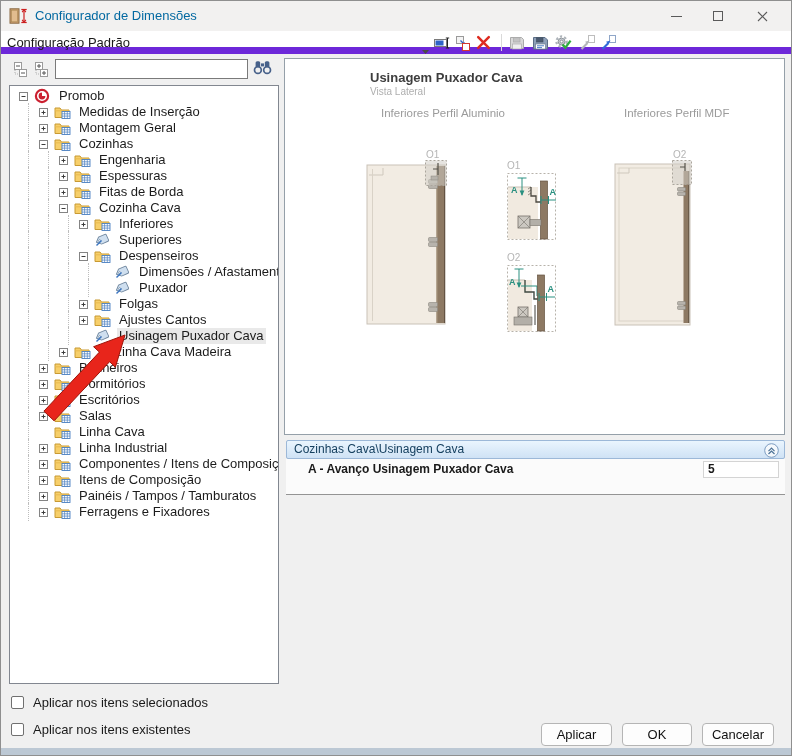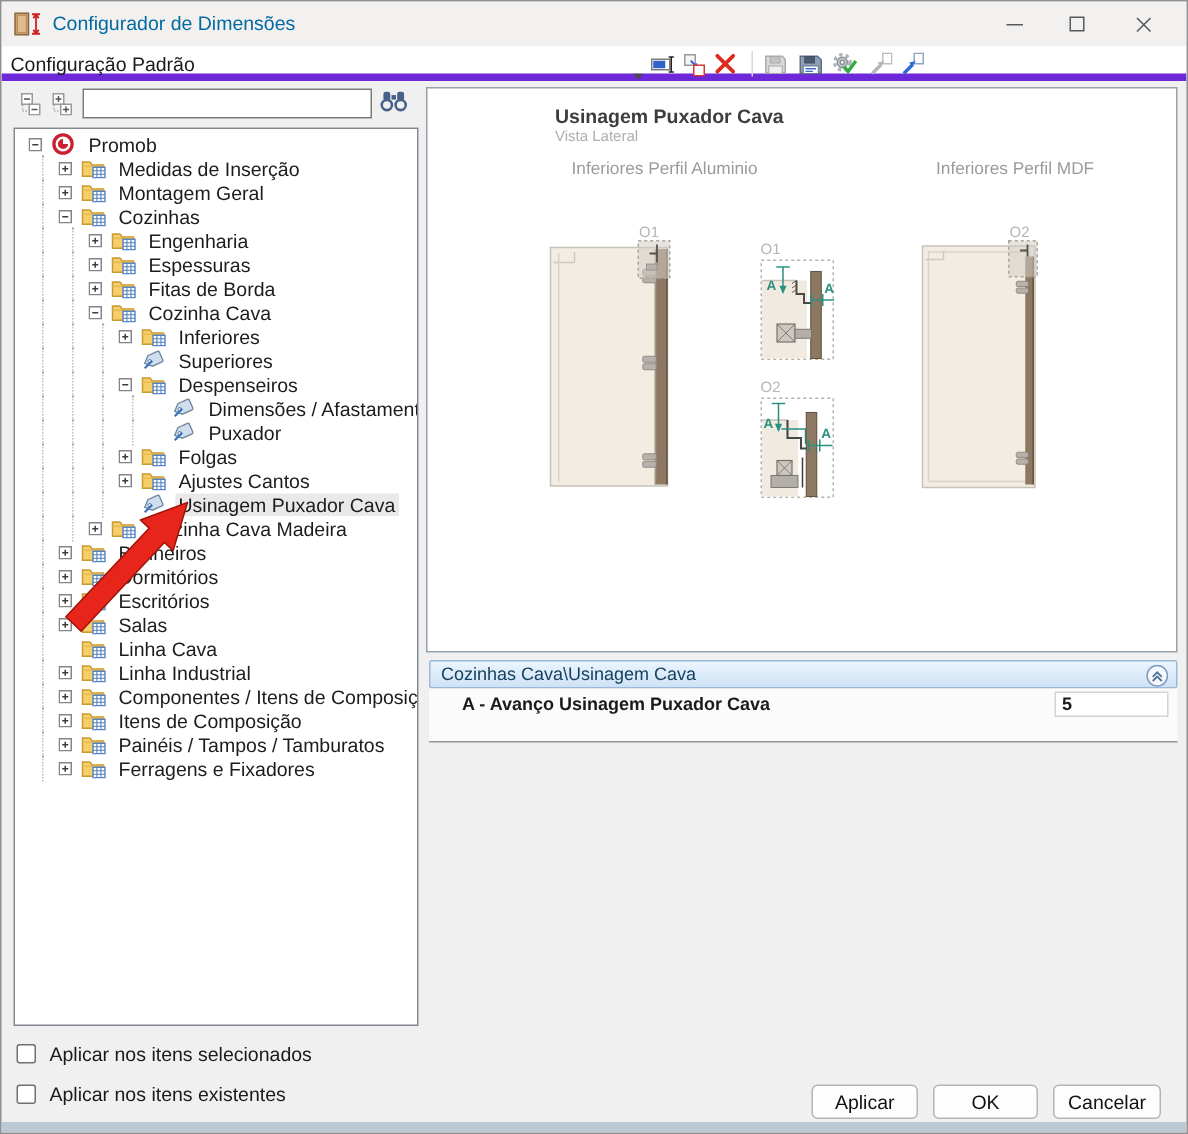--- a/index.html
+++ b/index.html
@@ -11,32 +11,32 @@
   .app-icon{position:absolute;left:8px;top:7px;}
   .title-text{position:absolute;left:34px;top:7px;font-size:13px;color:#0369a1;white-space:nowrap;}
   .winbtn{position:absolute;top:0;height:30px;display:flex;align-items:center;justify-content:center;color:#5a5a5a;}
   .btn-min{left:655px;width:40px;}
   .btn-max{left:697px;width:40px;}
   .btn-close{left:739px;width:44px;}
   .min-glyph{width:11px;height:0;border-top:1px solid #5a5a5a;}
   .max-glyph{width:10px;height:10px;border:1px solid #5a5a5a;}
 
   
-  .toolbar{position:absolute;left:0;top:30px;width:100%;height:23px;background:#ffffff;border-bottom:5px solid #6d28d9;}
+  .toolbar{position:absolute;left:0;top:30px;width:100%;height:23px;background:#ffffff;border-bottom:7px solid #6d28d9;}
   .combo-value{position:absolute;left:6px;top:0;height:23px;line-height:23px;font-size:13px;color:#1a1a1a;}
   .combo-caret{position:absolute;left:421px;top:9px;}
   .tbicon{position:absolute;top:3px;width:18px;height:17px;display:flex;align-items:center;justify-content:center;}
   .tbsep{position:absolute;left:500px;top:3px;width:1px;height:17px;background:#d9d9d9;}
 
   
   .tree-toolbar-icon{position:absolute;width:16px;height:16px;}
   .search-input{position:absolute;left:54px;top:58px;width:193px;height:20px;border:1px solid #7a7a7a;background:#fff;font-size:12px;padding:0 3px;font-family:"Liberation Sans",sans-serif;}
   .binoculars{position:absolute;left:252px;top:59px;}
   .treebox{position:absolute;left:8px;top:84px;width:270px;height:599px;background:#fff;border:1px solid #828790;overflow:hidden;padding-top:2px;}
-  .trow{display:flex;align-items:center;height:16px;white-space:nowrap;padding-left:5px;font-size:13px;color:#1c1c1c;}
+  .trow{display:flex;height:16px;white-space:nowrap;padding-left:5px;font-size:13px;color:#1c1c1c;}
   .ind{width:20px;flex:0 0 20px;position:relative;align-self:stretch;}
   .ind::before{content:"";position:absolute;left:13px;top:-1px;bottom:-1px;border-left:1px dotted #bdbdbd;}
   .tgl{width:19px;flex:0 0 19px;display:flex;align-items:center;}
   .tgl svg{margin-left:4px;}
   .tgl-sp{width:19px;flex:0 0 19px;}
   .ticon{width:20px;flex:0 0 20px;display:flex;align-items:center;}
   .tlabel{margin-left:3px;padding:0 2px;}
   .trow.sel .tlabel{background:#e9e9e9;}
 
   

